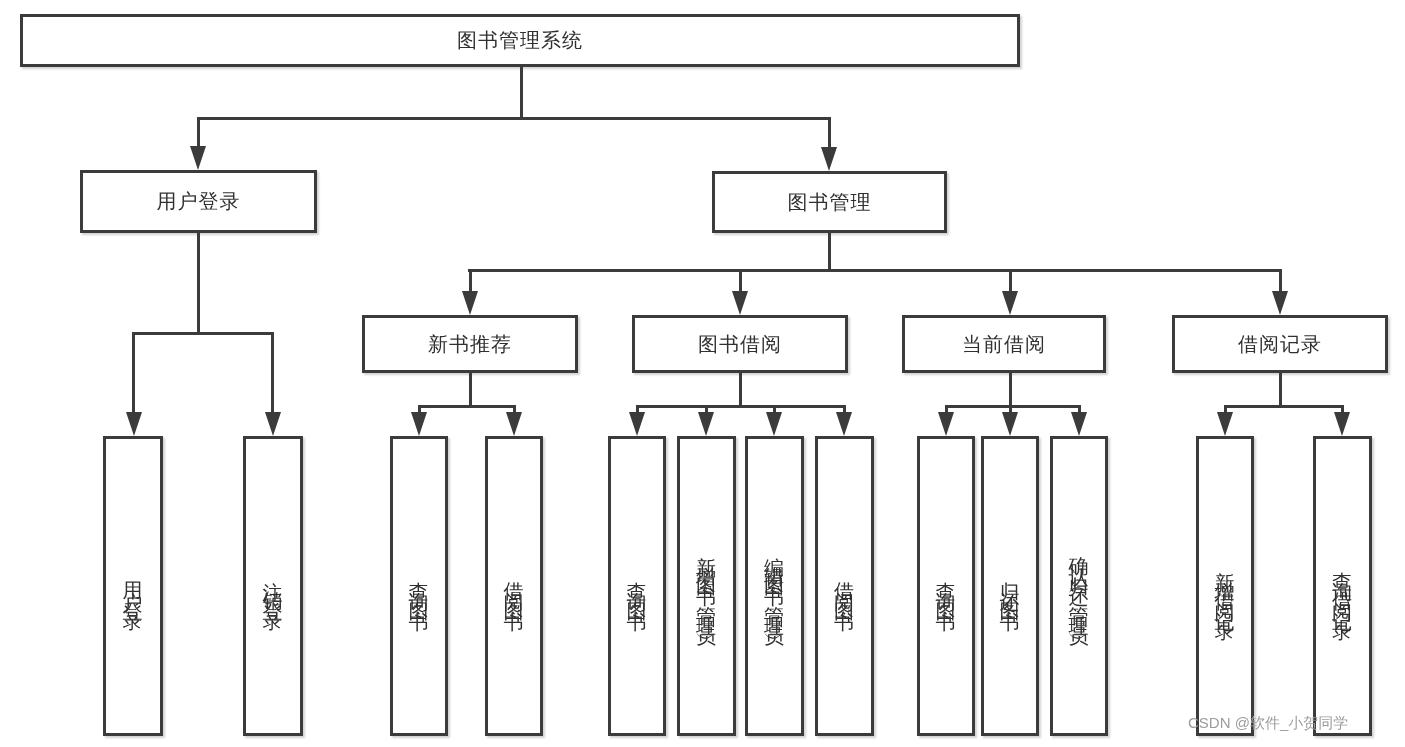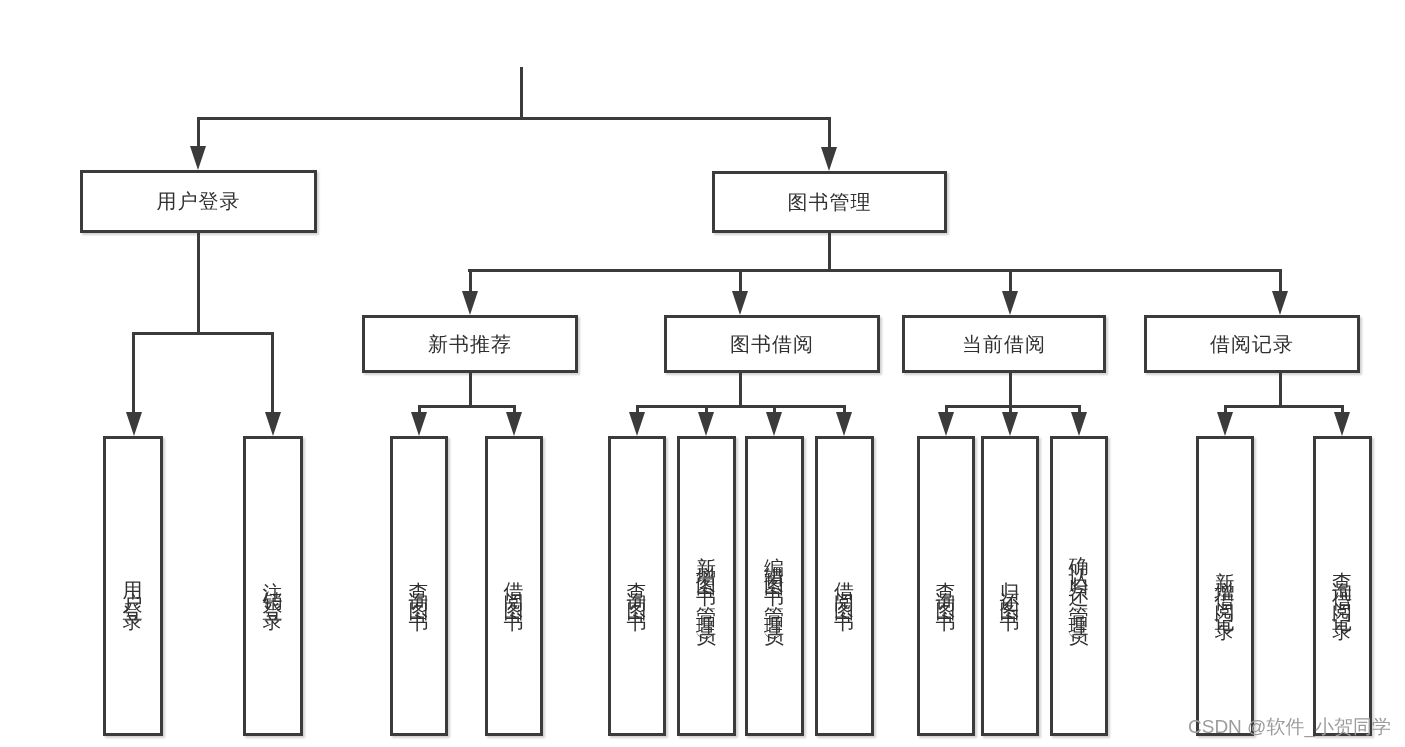--- a/index.html
+++ b/index.html
@@ -41,48 +41,51 @@
     position: absolute;
     width: 0; height: 0;
     border-left: 8px solid transparent;
     border-right: 8px solid transparent;
     border-top: 24px solid #3b3b3b;
   }
   .watermark {
     position: absolute;
     left: 1188px;
     top: 714px;
-    font-size: 19px;
+    font-size: 15px;
     color: #9c9c9c;
     white-space: nowrap;
   }
 </style>
 </head>
 <body>
 
 <div class="canvas">
 
+  <div class="box" style="left:20px; top:14px; width:1000px; height:53px;">
+    <span class="hlabel">图书管理系统</span>
+  </div>
 
   <div class="box" style="left:80px; top:170px; width:237px; height:63px;">
     <span class="hlabel">用户登录</span>
   </div>
   <div class="box" style="left:362px; top:315px; width:216px; height:58px;">
     <span class="hlabel">新书推荐</span>
   </div>
 
   <div class="box" style="left:712px; top:171px; width:235px; height:62px;">
     <span class="hlabel">图书管理</span>
   </div>
-  <div class="box" style="left:632px; top:315px; width:216px; height:58px;margin-left:32px;">
+  <div class="box" style="left:632px; top:315px; width:216px; height:58px;">
     <span class="hlabel">图书借阅</span>
   </div>
   <div class="box" style="left:902px; top:315px; width:204px; height:58px;">
     <span class="hlabel">当前借阅</span>
   </div>
-  <div class="box" style="left:1144px; top:315px; width:216px; height:58px;">
+  <div class="box" style="left:1172px; top:315px; width:216px; height:58px;">
     <span class="hlabel">借阅记录</span>
   </div>
 
   <div class="box" style="left:103px; top:436px; width:60px; height:300px;">
     <span class="vlabel">用户登录</span>
   </div>
   <div class="box" style="left:243px; top:436px; width:60px; height:300px;">
     <span class="vlabel">注销登录</span>
   </div>
 

